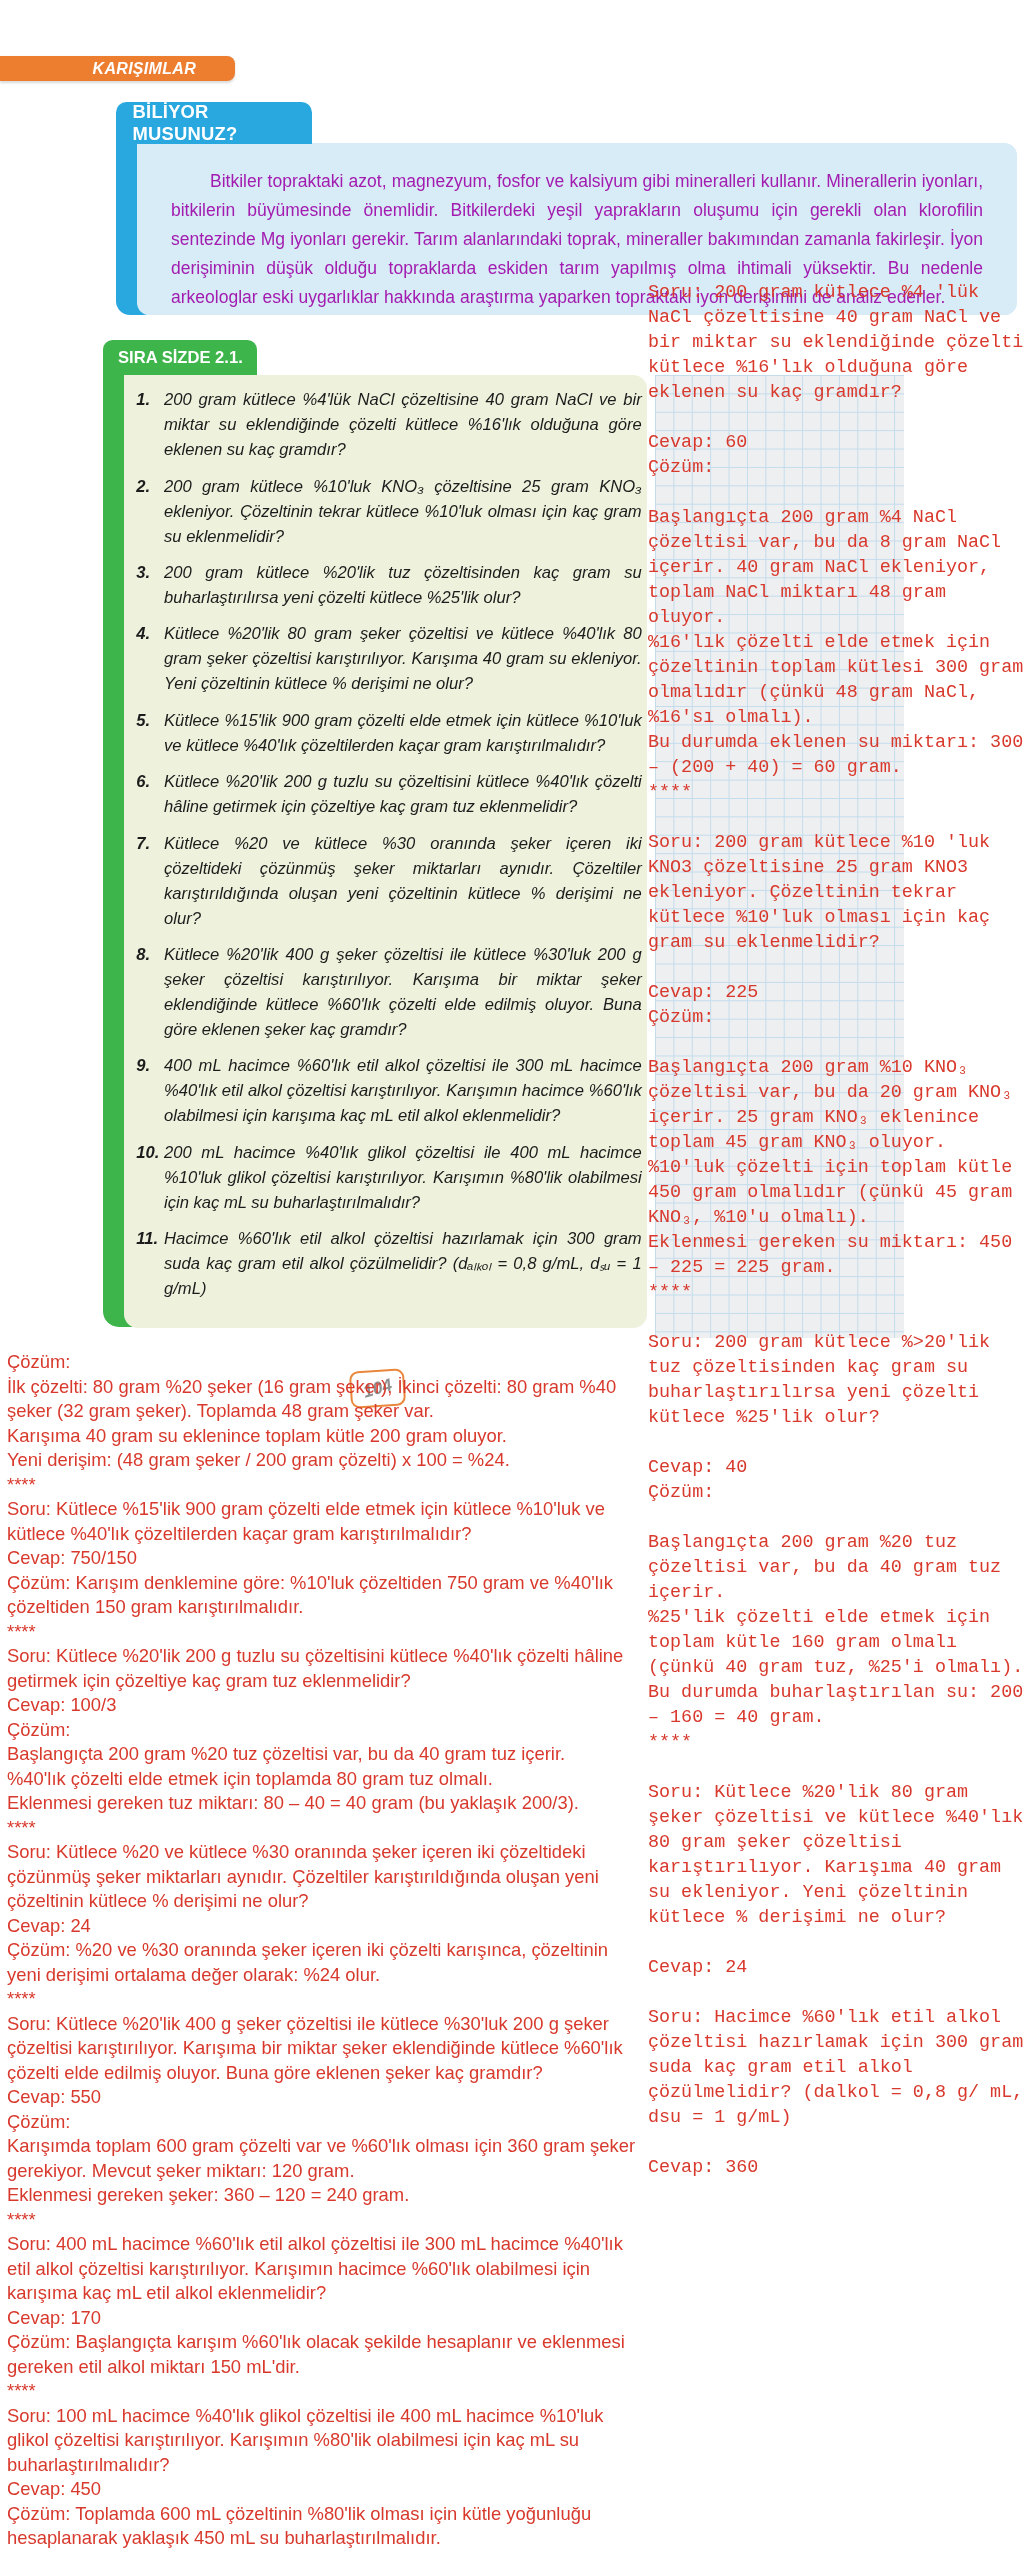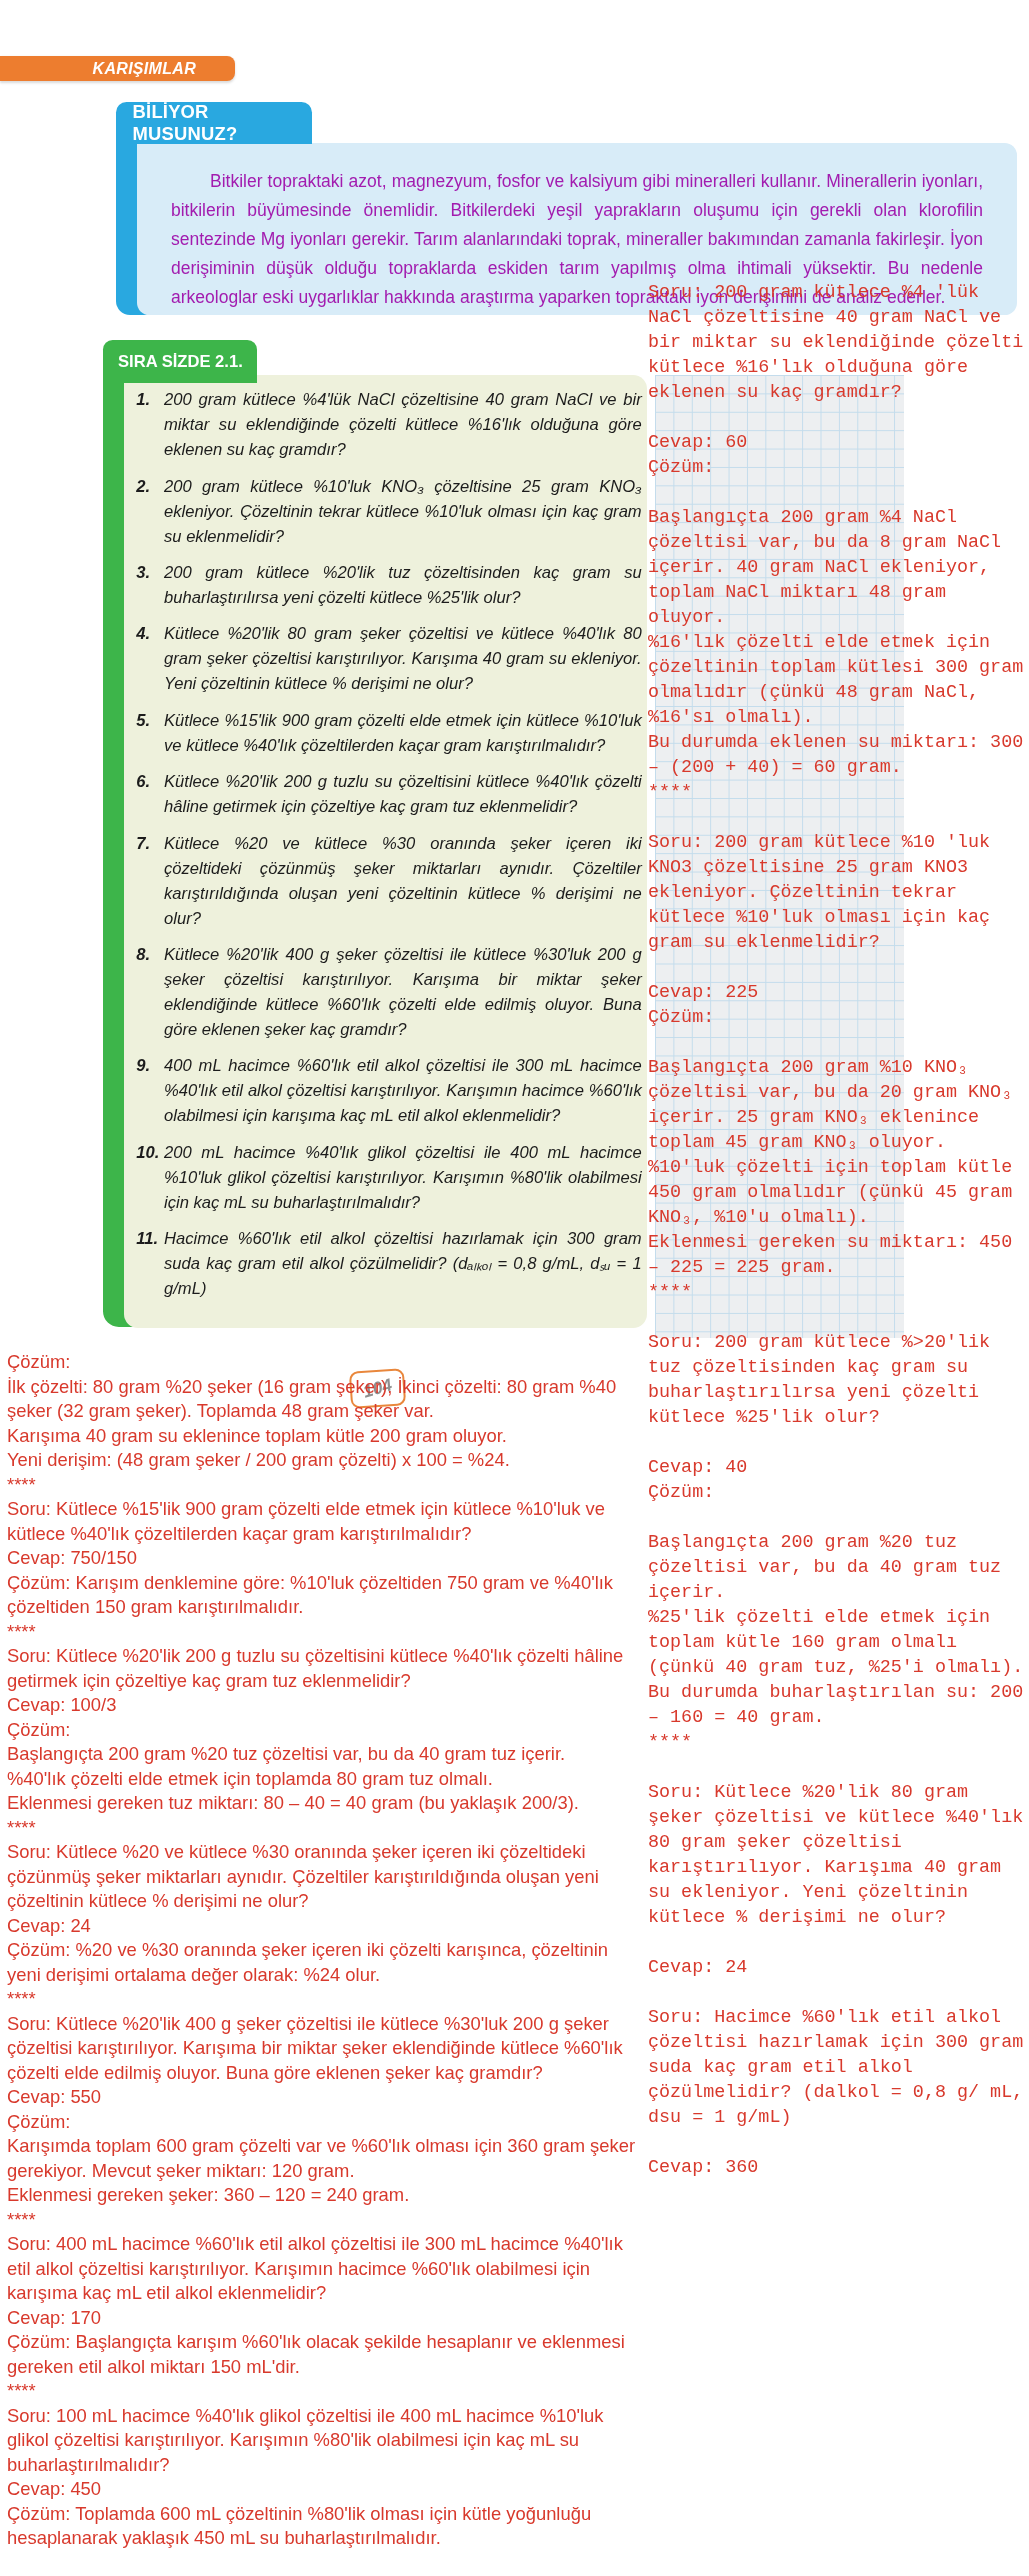--- a/index.html
+++ b/index.html
@@ -31,21 +31,21 @@
     position:absolute;left:137px;top:143px;width:880px;height:172px;
     background:#d8ecf8;border-radius:0 12.3px 12.3px 12.3px;z-index:1;
     box-sizing:border-box;padding:8.8px 19px 0 19px;
   }
   .bm-body p{
     margin:15px;font-size:17.5px;line-height:29px;color:#a21caf;
     text-align:justify;text-indent:39px;
   }
   
   .ss-header{
-    position:absolute;left:103px;top:340px;width:154px;height:43px;
+    position:absolute;left:103px;top:340px;width:154px;height:35px;
     background:#3db54a;border-radius:9.6px 9.6px 0 0;
     display:flex;align-items:center;padding-left:15px;box-sizing:border-box;z-index:2;
   }
   .ss-header span{color:#fff;font-weight:bold;font-size:16.6px;}
   .ss-spine{
     position:absolute;left:103px;top:371px;width:31.5px;height:956px;
     background:#3db54a;border-radius:0 0 0 15.8px;z-index:1;
   }
   .ss-body{
     position:absolute;left:124px;top:375px;width:523px;height:953px;

